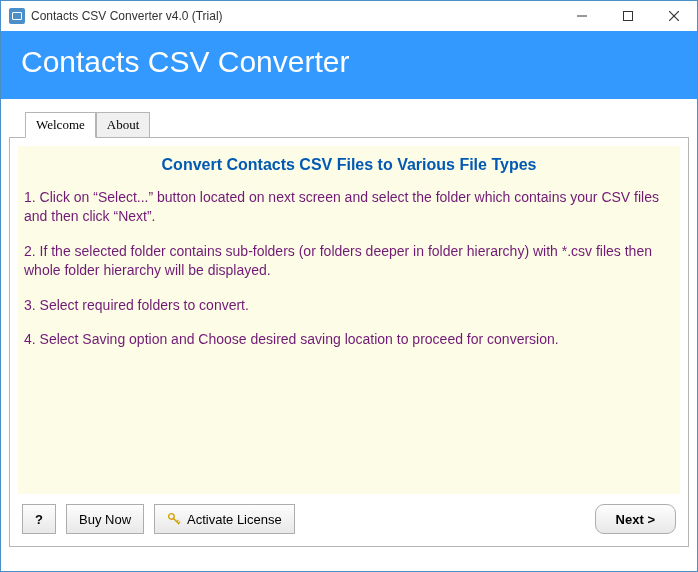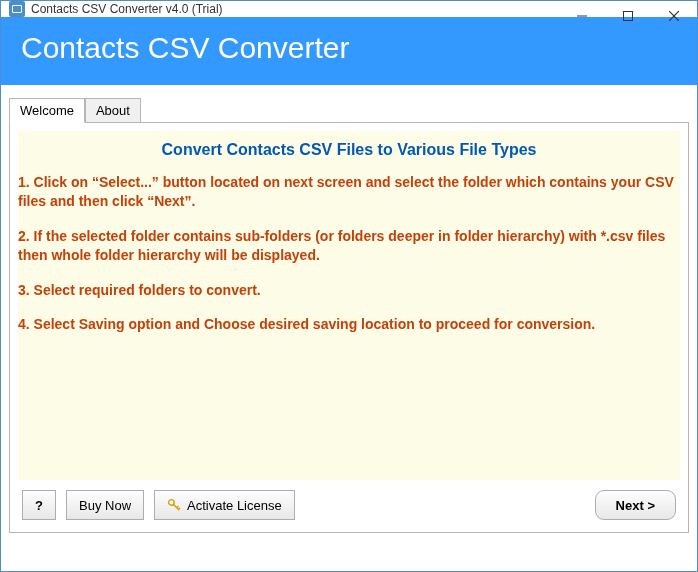--- a/index.html
+++ b/index.html
@@ -5,21 +5,21 @@
   * { box-sizing: border-box; margin: 0; padding: 0; }
   body {
     font-family: "Segoe UI", Tahoma, sans-serif;
     background: #ffffff;
     width: 698px;
     height: 572px;
     overflow: hidden;
     border: 1px solid #4a8fc8;
   }
   .titlebar {
-    height: 16px;
+    height: 30px;
     background: #ffffff;
     display: flex;
     align-items: center;
     padding-left: 8px;
     font-size: 12px;
     color: #333;
   }
   .titlebar-icon {
     width: 16px;
     height: 16px;
@@ -68,21 +68,22 @@
   
   .content-area {
     padding: 12px 8px 8px 8px;
     height: calc(100% - 30px - 84px);
     display: flex;
     flex-direction: column;
   }
   
   .tabs {
     display: flex;
-    margin-left: 0;
+    margin-left: 16px;
+    font-family: Liberation Serif, serif;
   }
   .tab {
     padding: 4px 10px;
     font-size: 13px;
     border: 1px solid #b5b5b5;
     background: #f0f0f0;
     cursor: pointer;
     position: relative;
     top: 1px;
   }
@@ -100,35 +101,34 @@
     flex: 1;
     padding: 8px;
     background: #fff;
     display: flex;
     flex-direction: column;
   }
   
   .welcome-panel {
     background: #fdfce6;
     flex: 1;
-    padding: 10px 0;
+    padding: 10px 6px;
   }
   .welcome-title {
     text-align: center;
     color: #0059b3;
     font-size: 16px;
     font-weight: bold;
     margin-bottom: 14px;
   }
   .welcome-panel p {
     font-size: 14px;
-    color: #c2410c;
+    color: #701a75;
     margin-bottom: 16px;
     line-height: 1.35;
-    font-weight: bold;
   }
   
   .button-row {
     display: flex;
     gap: 10px;
     padding: 10px 4px 4px 4px;
     align-items: center;
   }
   .btn {
     height: 30px;

